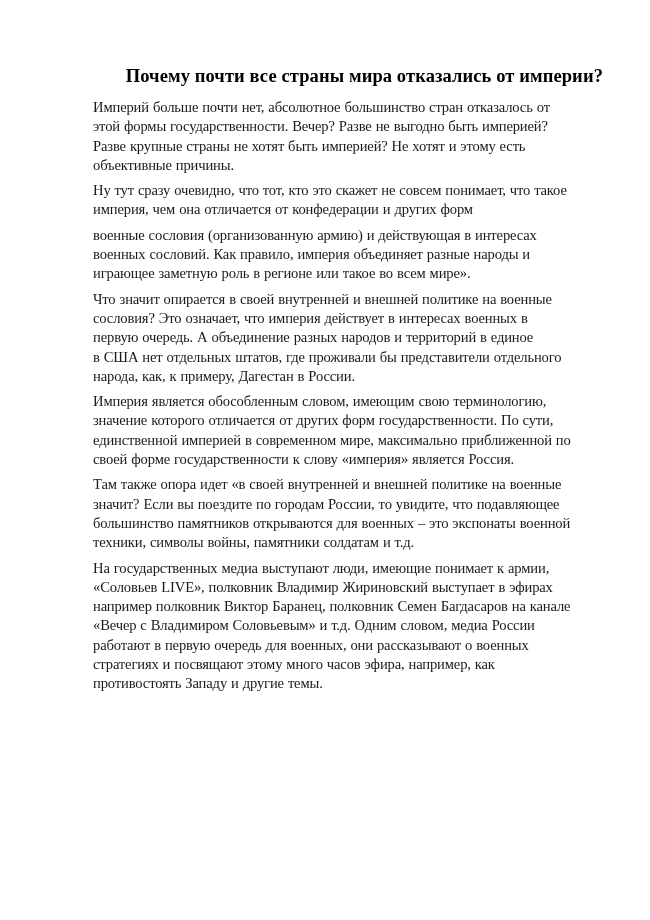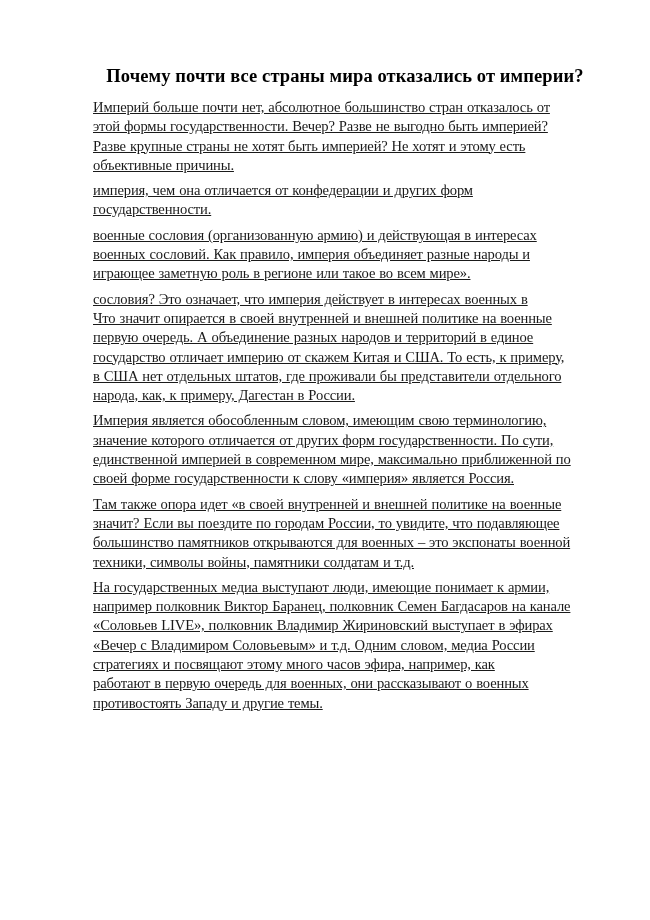--- a/index.html
+++ b/index.html
@@ -3,74 +3,73 @@
 <meta charset="utf-8">
 <style>
   html, body { margin: 0; padding: 0; background: #ffffff; }
   body { width: 650px; height: 920px; position: relative; overflow: hidden; }
   .page {
     position: absolute; left: 93px; top: 64px; width: 510px;
     font-family: "Liberation Serif", "DejaVu Serif", serif;
     color: #1a1a1a;
   }
   .title {
-    font-weight: bold; font-size: 18.5px; text-align: center;
+    font-weight: bold; font-size: 18.5px; text-align: right;
     margin: 0 0 10px 0; line-height: 24px; color: #000;
     letter-spacing: 0.1px; width: 516px; margin-left: -6px;
   }
   .para {
     font-size: 14.6px; line-height: 19.3px; margin: 0 0 6px 0;
     letter-spacing: -0.15px; word-spacing: 0.5px;
   }
-  .line { display: block; white-space: nowrap; text-decoration: underline; }
+  .line { display: block; white-space: nowrap; }
 </style>
 </head>
 <body>
 
 <div class="page">
   <h1 class="title">Почему почти все страны мира отказались от империи?</h1>
   <div id="paras">
       <p class="para">
         <span class="line">Империй больше почти нет, абсолютное большинство стран отказалось от</span>
         <span class="line">этой формы государственности. Вечер? Разве не выгодно быть империей?</span>
         <span class="line">Разве крупные страны не хотят быть империей? Не хотят и этому есть</span>
         <span class="line">объективные причины.</span>
       </p>
       <p class="para">
+        <span class="line">Ну тут сразу очевидно, что тот, кто это скажет не совсем понимает, что такое</span>
         <span class="line">империя, чем она отличается от конфедерации и других форм</span>
-        <span class="line">государственности.</span>
       </p>
       <p class="para">
         <span class="line">военные сословия (организованную армию) и действующая в интересах</span>
         <span class="line">военных сословий. Как правило, империя объединяет разные народы и</span>
         <span class="line">играющее заметную роль в регионе или такое во всем мире».</span>
       </p>
       <p class="para">
+        <span class="line">Что значит опирается в своей внутренней и внешней политике на военные</span>
         <span class="line">сословия? Это означает, что империя действует в интересах военных в</span>
-        <span class="line">Что значит опирается в своей внутренней и внешней политике на военные</span>
         <span class="line">первую очередь. А объединение разных народов и территорий в единое</span>
-        <span class="line">государство отличает империю от скажем Китая и США. То есть, к примеру,</span>
         <span class="line">в США нет отдельных штатов, где проживали бы представители отдельного</span>
         <span class="line">народа, как, к примеру, Дагестан в России.</span>
       </p>
       <p class="para">
         <span class="line">Империя является обособленным словом, имеющим свою терминологию,</span>
         <span class="line">значение которого отличается от других форм государственности. По сути,</span>
         <span class="line">единственной империей в современном мире, максимально приближенной по</span>
         <span class="line">своей форме государственности к слову «империя» является Россия.</span>
       </p>
       <p class="para">
         <span class="line">Там также опора идет «в своей внутренней и внешней политике на военные</span>
         <span class="line">значит? Если вы поездите по городам России, то увидите, что подавляющее</span>
         <span class="line">большинство памятников открываются для военных – это экспонаты военной</span>
         <span class="line">техники, символы войны, памятники солдатам и т.д.</span>
       </p>
       <p class="para">
         <span class="line">На государственных медиа выступают люди, имеющие понимает к армии,</span>
+        <span class="line">«Соловьев LIVE», полковник Владимир Жириновский выступает в эфирах</span>
         <span class="line">например полковник Виктор Баранец, полковник Семен Багдасаров на канале</span>
-        <span class="line">«Соловьев LIVE», полковник Владимир Жириновский выступает в эфирах</span>
         <span class="line">«Вечер с Владимиром Соловьевым» и т.д. Одним словом, медиа России</span>
+        <span class="line">работают в первую очередь для военных, они рассказывают о военных</span>
         <span class="line">стратегиях и посвящают этому много часов эфира, например, как</span>
-        <span class="line">работают в первую очередь для военных, они рассказывают о военных</span>
         <span class="line">противостоять Западу и другие темы.</span>
       </p>
     </div>
 </div>
 
 </body></html>

